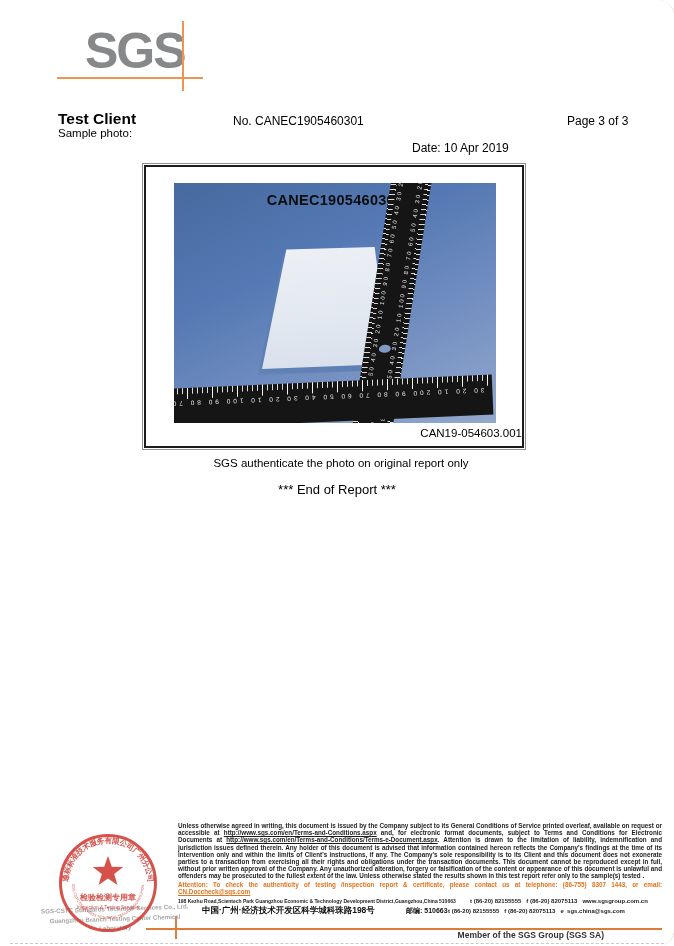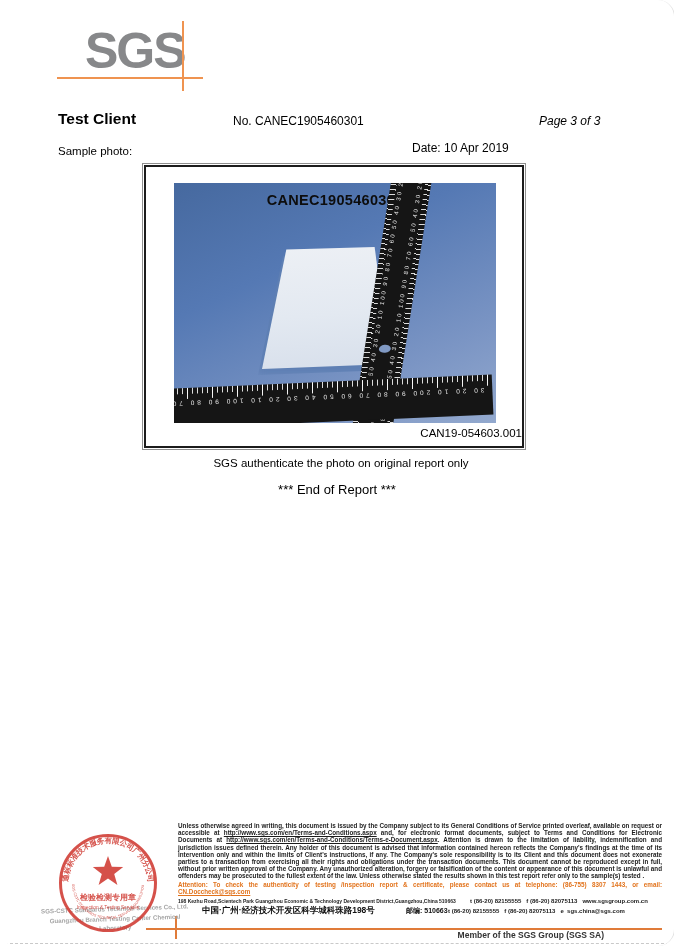--- a/index.html
+++ b/index.html
@@ -7,22 +7,22 @@
         font-family:"Liberation Sans","DejaVu Sans",sans-serif;color:#1a1a1a;
         border-right:1px solid #e2e2e2;border-radius:17px;}
   
   .logo-text{position:absolute;left:85px;top:24px;font-size:50px;font-weight:bold;
              letter-spacing:-2px;color:#87888a;line-height:54px;}
   .logo-hline{position:absolute;left:57px;top:77px;width:146px;height:2px;background:#ef9350;}
   .logo-vline{position:absolute;left:182px;top:21px;width:2px;height:70px;background:#ef9350;}
   
   .title{position:absolute;left:58px;top:110px;font-size:15.5px;font-weight:bold;color:#000;}
   .meta{position:absolute;top:114px;font-size:12px;color:#000;}
-  .report-no{left:233px;} .report-date{left:412px;margin-top:27px;} .report-page{left:539px;font-style:italic;}
-  .sample-label{position:absolute;left:58px;top:145px;font-size:11.5px;color:#000;}
+  .report-no{left:233px;} .report-date{left:412px;margin-top:27px;} .report-page{left:567px;}
+  .sample-label{position:absolute;left:58px;top:127px;font-size:11.5px;color:#000;}
   
   .frame-outer{position:absolute;left:142px;top:163px;width:384px;height:287px;
                border:1px solid #8f8f8f;padding:1px;background:#fff;box-sizing:border-box;}
   .frame-inner{width:100%;height:100%;border:2px solid #1c1c1c;box-sizing:border-box;
                position:relative;background:#fff;}
   .photo{position:absolute;left:28px;top:16px;width:322px;height:240px;overflow:hidden;
          background:linear-gradient(155deg,#46699f 0%,#5579b4 35%,#7b95c4 75%,#93a9ce 100%);}
   .photo-label{position:absolute;left:0;right:0;top:9px;text-align:center;
                font-size:14.5px;font-weight:600;color:#0d0d0d;letter-spacing:.3px;}
   .sample-shadow{position:absolute;left:84px;top:70px;width:132px;height:122px;background:#5e7fb3;

